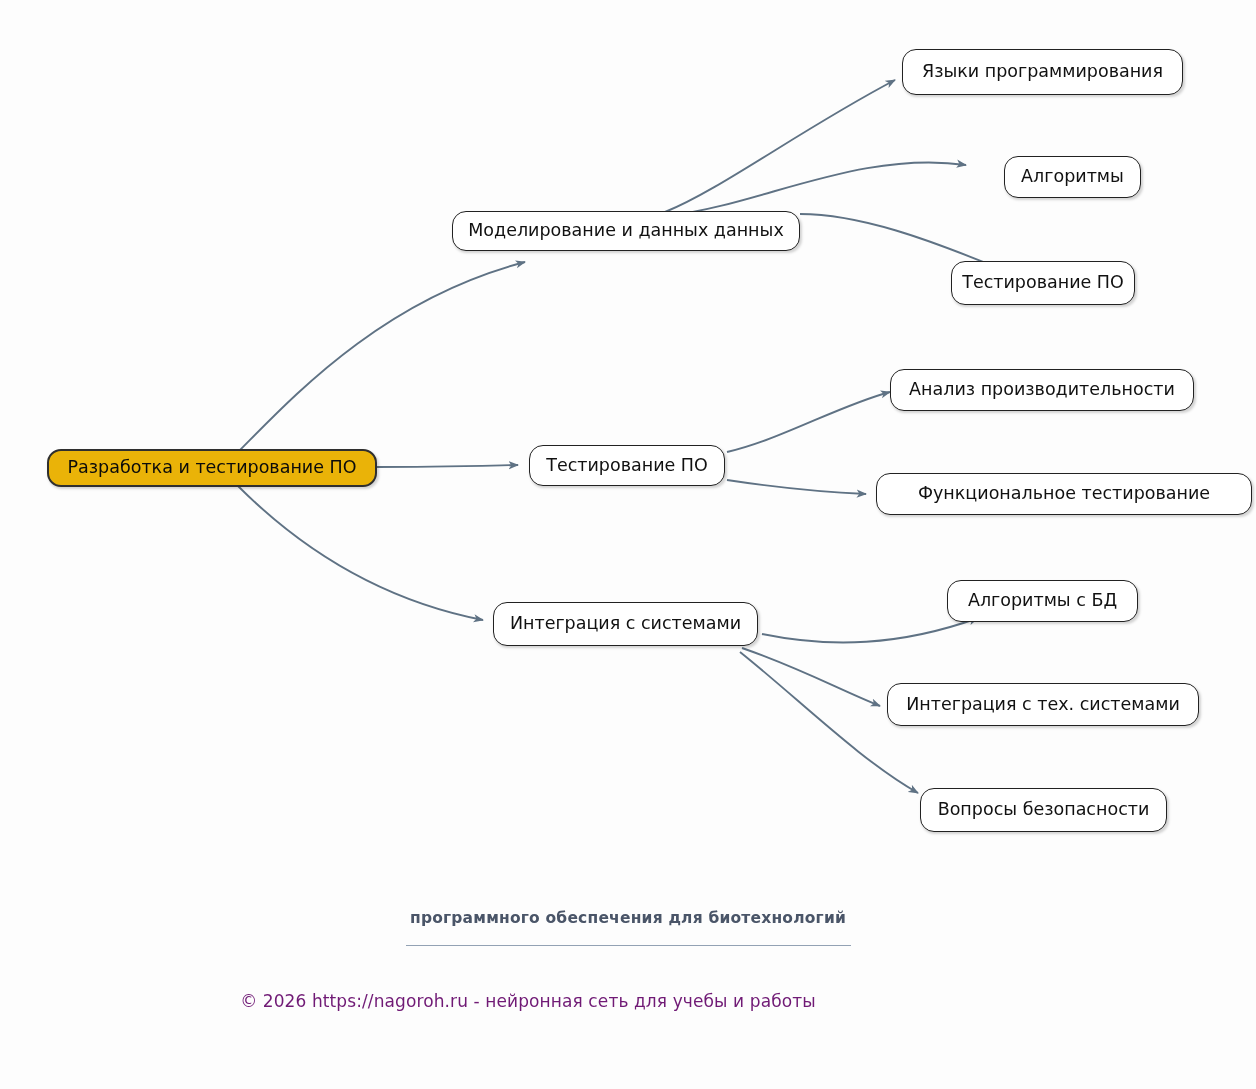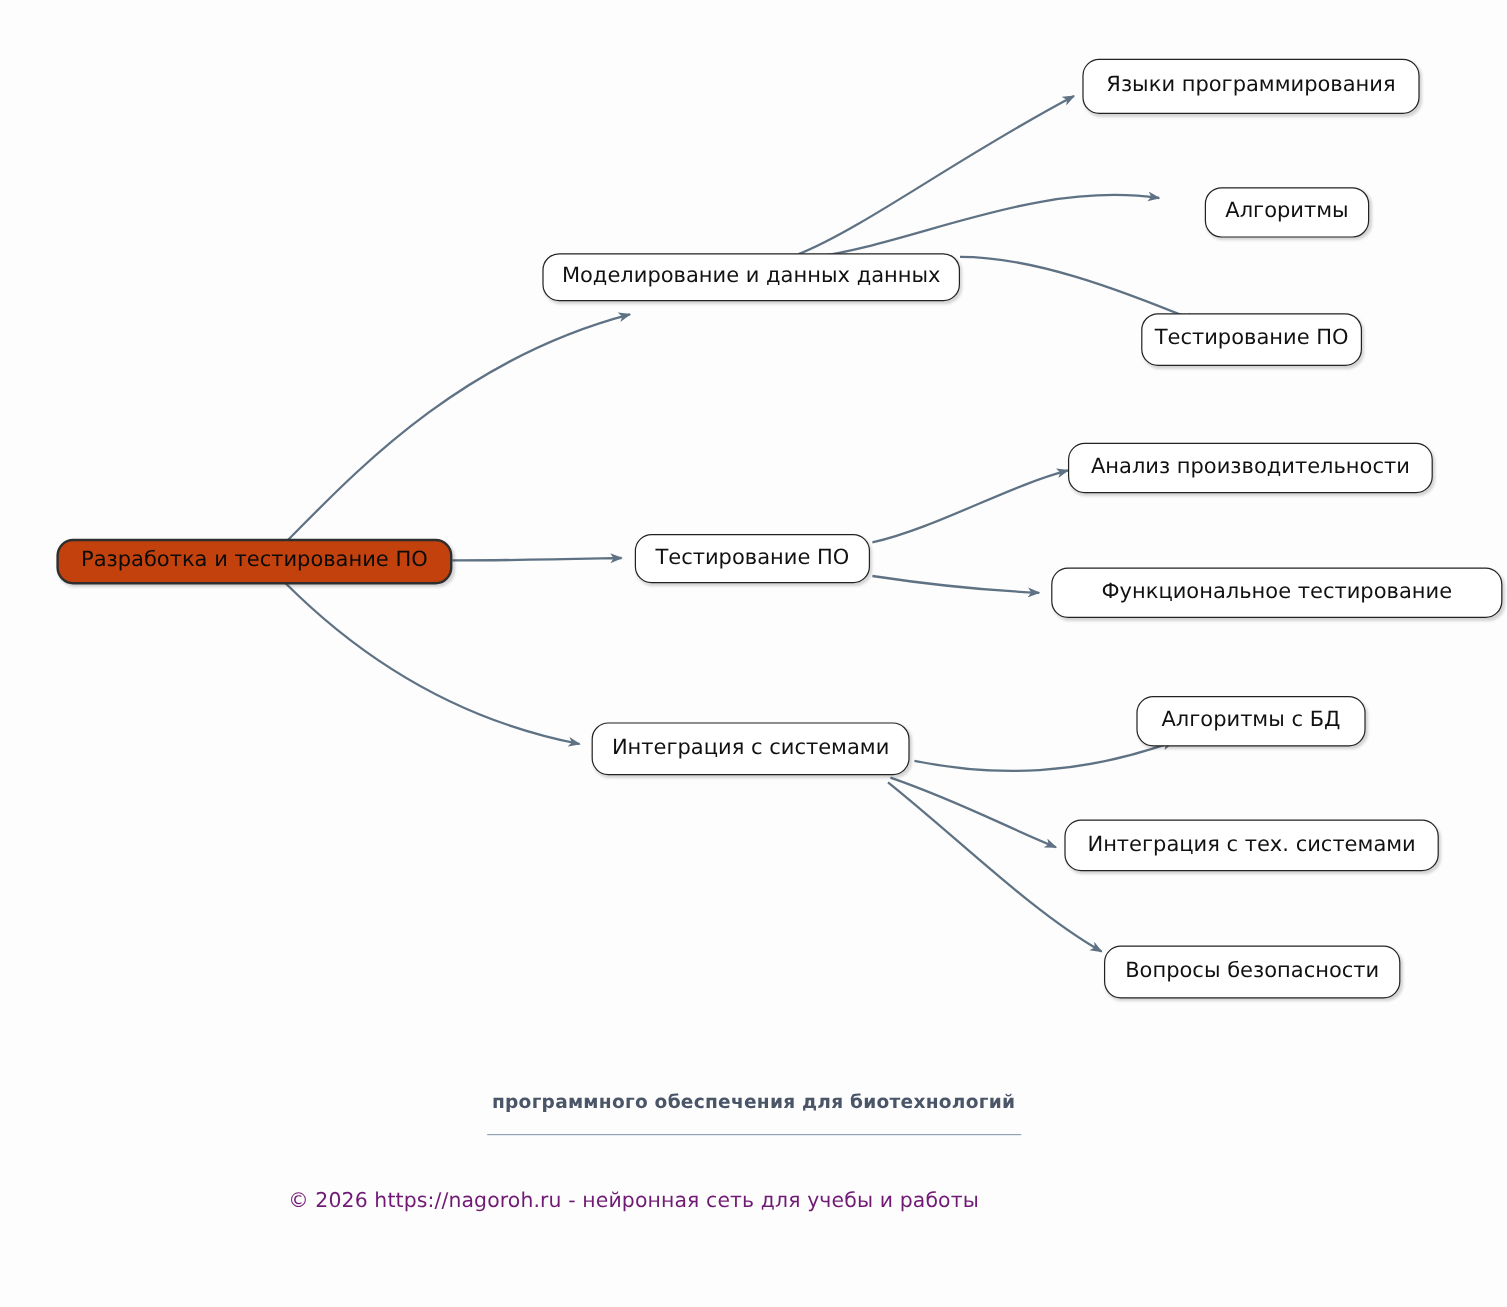--- a/index.html
+++ b/index.html
@@ -40,21 +40,21 @@
     background: #ffffff;
     color: #111111;
     font-size: 17.5px;
     line-height: 1;
     white-space: nowrap;
     padding: 0 16px;
     box-shadow: 1.5px 2px 2.5px rgba(0,0,0,0.17);
     font-family: "DejaVu Sans", "Liberation Sans", sans-serif;
   }
   .node.root {
-    background: #c2410c;
+    background: #eab308;
     border-color: #2f2f2f;
     border-width: 2px;
     color: #0b0b0b;
   }
   .node-label {
     display: block;
   }
   #caption-block {
     position: absolute;
     left: 0;

